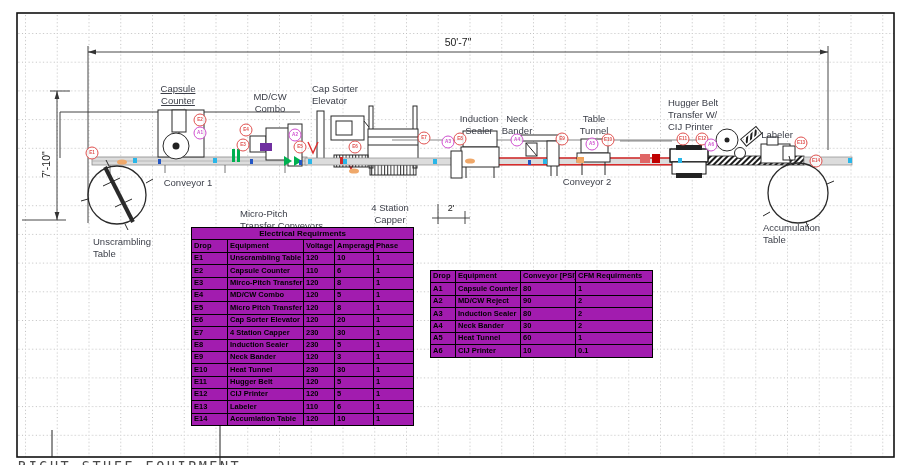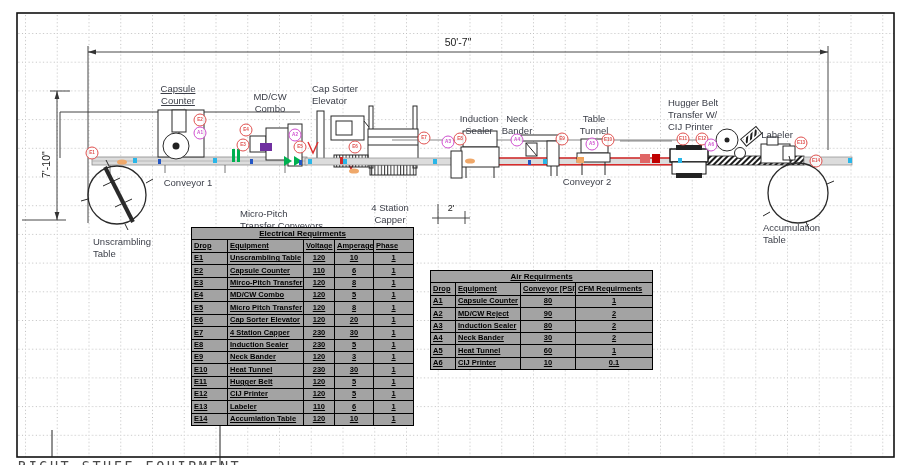--- a/index.html
+++ b/index.html
@@ -11,27 +11,27 @@
   .lbl.center{transform:translateX(-50%);text-align:center;}
   .marker{position:absolute;width:11px;height:11px;border-radius:50%;background:rgba(255,255,255,.85);
           font-size:4.6px;font-weight:700;line-height:9.5px;text-align:center;z-index:6;
           transform:translate(-50%,-50%);letter-spacing:0;}
   .marker.e{border:1px solid #e0514f;color:#e0514f;}
   .marker.a{border:1px solid #cf4fcf;color:#cf4fcf;}
   .dim{position:absolute;color:#222;font-size:10.5px;z-index:5;}
   .dim.center{transform:translateX(-50%);}
   .dim.vert{transform:rotate(-90deg);transform-origin:left top;font-size:10.5px;}
   .dim.small{font-size:9px;}
-  table.req{position:absolute;border-collapse:collapse;table-layout:fixed;background:#a3a3a3;
-            font-size:7.5px;line-height:1.15;z-index:7;color:#000;text-decoration:underline;}
+  table.req{position:absolute;border-collapse:collapse;table-layout:fixed;background:#a21caf;
+            font-size:7.5px;line-height:1.15;z-index:7;color:#000;}
   table.req td{border:1px solid #000;padding:0.5px 2px;overflow:hidden;white-space:nowrap;
                height:10.4px;font-weight:600;}
   table.req td.ttl{text-align:center;font-weight:700;font-size:8px;}
   table.req td.hdr{font-weight:700;}
-  table.req td.num{text-align:center;}
+  table.req td.num{text-align:left;}
   #bottom-title{position:absolute;left:18px;top:458px;font-family:"DejaVu Sans Mono",monospace;
                 font-size:13.5px;letter-spacing:2.5px;color:#4a4a4a;z-index:4;white-space:nowrap;}
 </style>
 </head>
 <body>
 
 <div id="canvas">
 
   <svg width="900" height="465" viewBox="0 0 900 465">
     <defs>
@@ -400,23 +400,20 @@
     </table>
   <table class="req" id="air-table" style="left:430px;top:270px;width:222px;">
       <colgroup>
         <col style="width: 25px;">
         <col style="width: 65px;">
         <col style="width: 55px;">
         <col style="width: 77px;">
       </colgroup>
       <tbody>
         <tr>
-          <td colspan="4" class="ttl">Air Requirments</td>
-        </tr>
-        <tr>
           <td class="hdr">Drop</td>
           <td class="hdr">Equipment</td>
           <td class="hdr">Conveyor [PSI]</td>
           <td class="hdr">CFM Requirments</td>
         </tr>
         <tr>
           <td>A1</td>
           <td>Capsule Counter</td>
           <td class="num">80</td>
           <td class="num">1</td>

